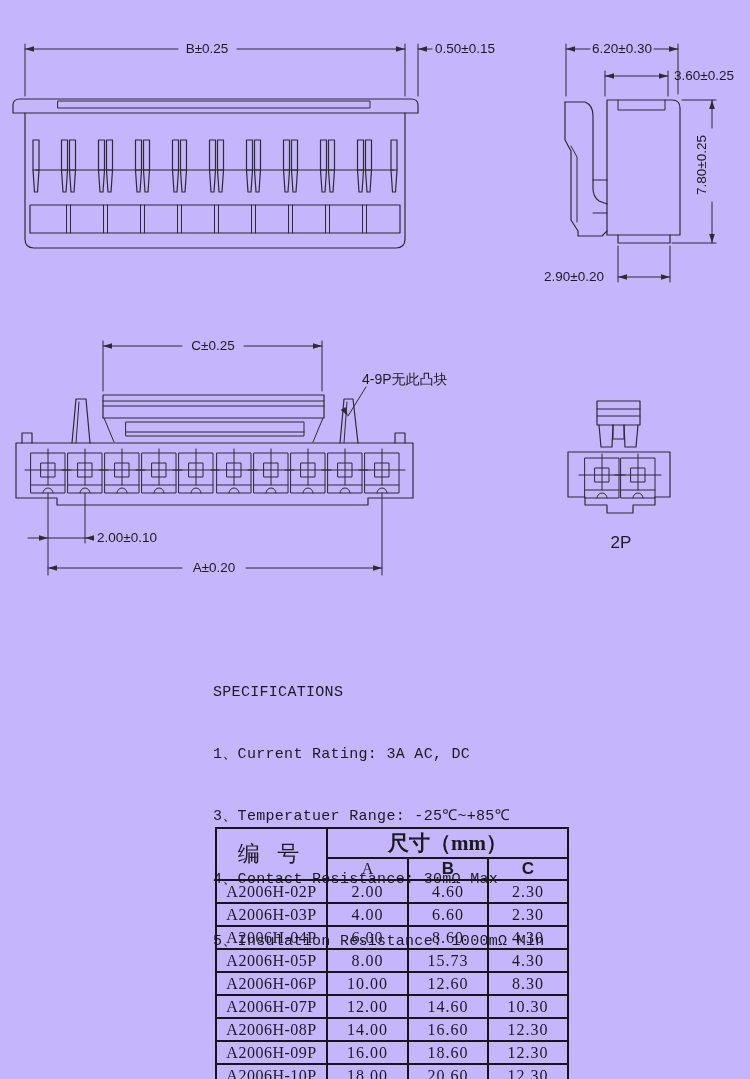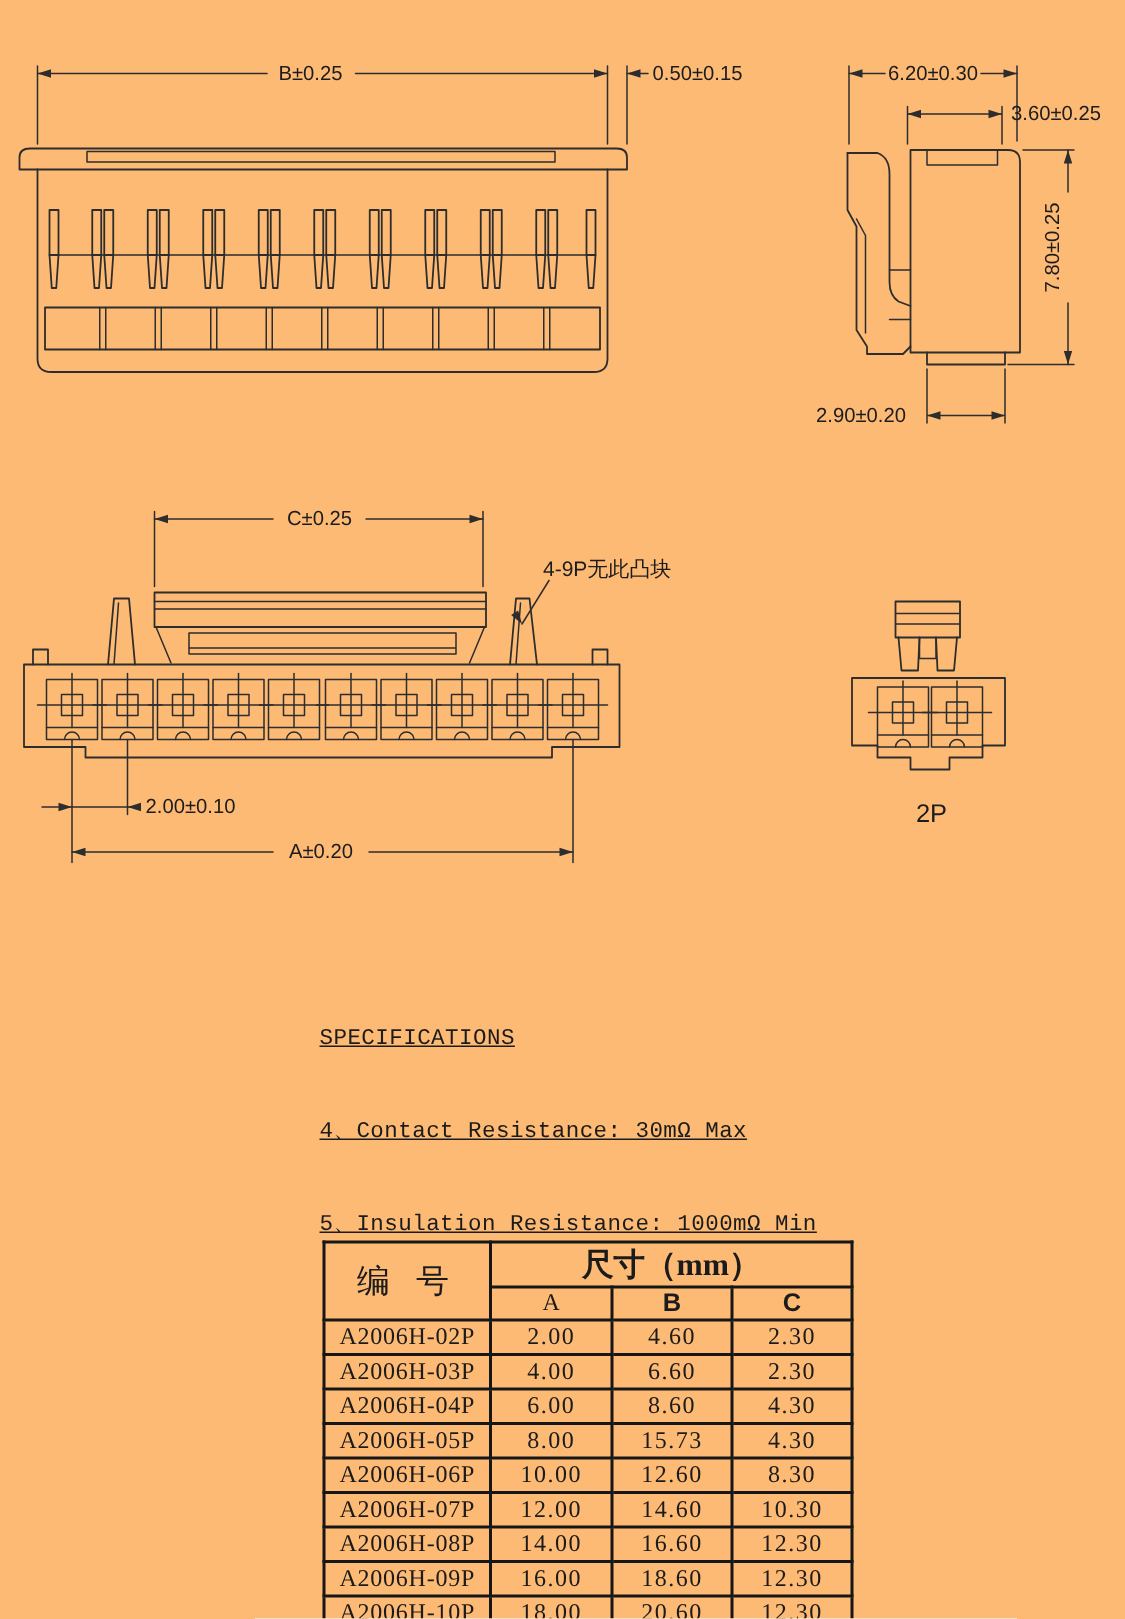--- a/index.html
+++ b/index.html
@@ -1,27 +1,27 @@
 <!DOCTYPE html>
 <html><head>
 <meta charset="utf-8">
 <style>
   html,body{margin:0;padding:0;background:#ffffff;}
-  #page{position:relative;width:750px;height:1079px;background:#fdba74;overflow:hidden;
+  #page{position:relative;width:750px;height:1079px;background:#c4b5fd;overflow:hidden;
         font-family:"Liberation Sans",sans-serif;color:#1b1b1b;}
   svg{position:absolute;overflow:visible;}
   .ln{fill:none;stroke:#2d2d2d;stroke-width:1.2;stroke-linejoin:round;stroke-linecap:round;}
   .thin{stroke-width:1;}
   .arr{fill:#2d2d2d;stroke:none;}
   .dim-text{font:13.5px "Liberation Sans",sans-serif;fill:#1c1c1c;}
   .note-text{font:14px "Liberation Sans",sans-serif;fill:#1c1c1c;}
   .view-label{font:17px "Liberation Sans",sans-serif;fill:#1c1c1c;}
   #specs{position:absolute;left:213px;top:641px;font-family:"Liberation Mono",monospace;
          font-size:15px;line-height:20.8px;letter-spacing:0.3px;white-space:pre;}
-  #specs .line{height:20.8px;text-decoration:underline;}
+  #specs .line{height:20.8px;}
   #dim-table{position:absolute;left:215px;top:827px;width:352px;border-collapse:collapse;
              table-layout:fixed;}
   #dim-table th,#dim-table td{border:2px solid #161616;text-align:center;padding:0;
              font-family:"Liberation Serif",serif;overflow:hidden;}
   #dim-table .part-col{width:111px;}
   #dim-table .a-col{width:81px;}
   #dim-table .b-col{width:80px;}
   #dim-table .c-col{width:80px;}
   #dim-table .hdr-cjk{font-size:22px;font-weight:normal;letter-spacing:6px;height:20px;}
   #dim-table .hdr-dim{font-size:21px;font-weight:bold;height:20px;}
@@ -190,20 +190,22 @@
       <path class="ln thin" d="M58,40 V54 H69 V40"></path>
       <path class="ln" d="M13,67 V112 H30 V120 H52 V128 H78 V120 H100 V112 H115 V67 Z"></path>
       <use href="#contact" transform="translate(47,90)"></use>
       <use href="#contact" transform="translate(83,90)"></use>
     </g>
     <text class="view-label" x="66" y="163" text-anchor="middle">2P</text>
   </svg>
 
   <div id="specs">
     <div class="line">SPECIFICATIONS</div>
+    <div class="line">1、Current Rating: 3A AC, DC</div>
+    <div class="line">3、Temperatuer Range: -25℃~+85℃</div>
     <div class="line">4、Contact Resistance: 30mΩ Max</div>
     <div class="line">5、Insulation Resistance: 1000mΩ Min</div>
     
   </div>
 
   <table id="dim-table">
     <colgroup>
       <col class="part-col">
         <col class="a-col">
         <col class="b-col">

